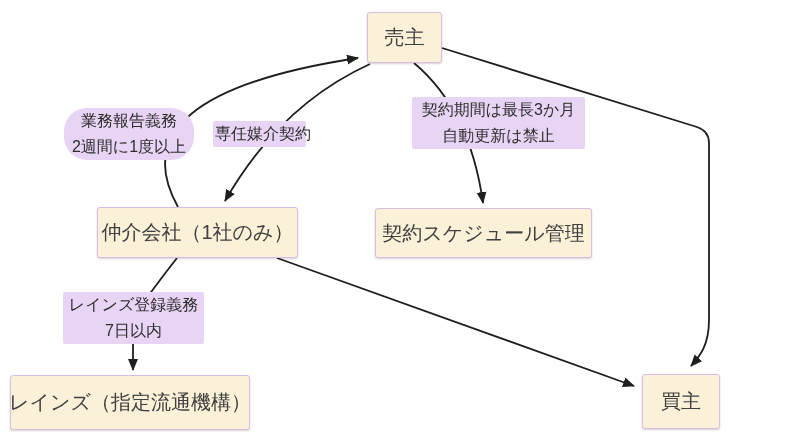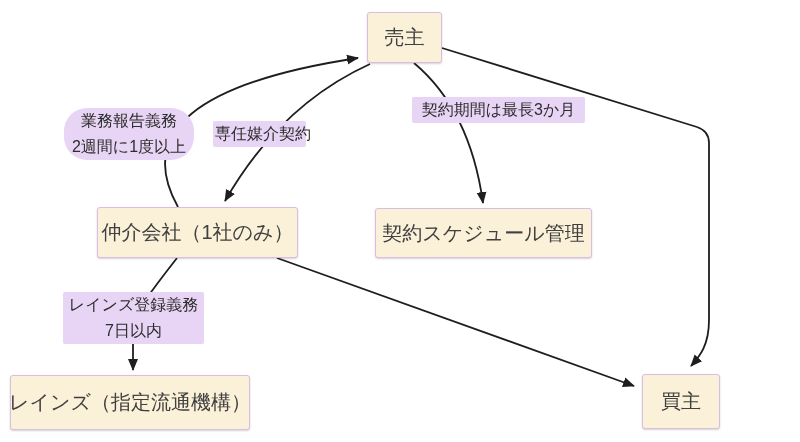--- a/index.html
+++ b/index.html
@@ -65,20 +65,21 @@
     <div>業務報告義務</div>
     <div>2週間に1度以上</div>
   </div>
 
   <div class="elabel" style="left:213px;top:121px;width:93px;">
     <div>専任媒介契約</div>
   </div>
 
   <div class="elabel" style="left:382px;top:97px;width:173px;margin-left:30px;">
     <div>契約期間は最長3か月</div>
+    <div>自動更新は禁止</div>
   </div>
 
 
   <div class="elabel" style="left:63px;top:292px;width:141px;">
     <div>レインズ登録義務</div>
     <div>7日以内</div>
   </div>
 
 
 </div>

